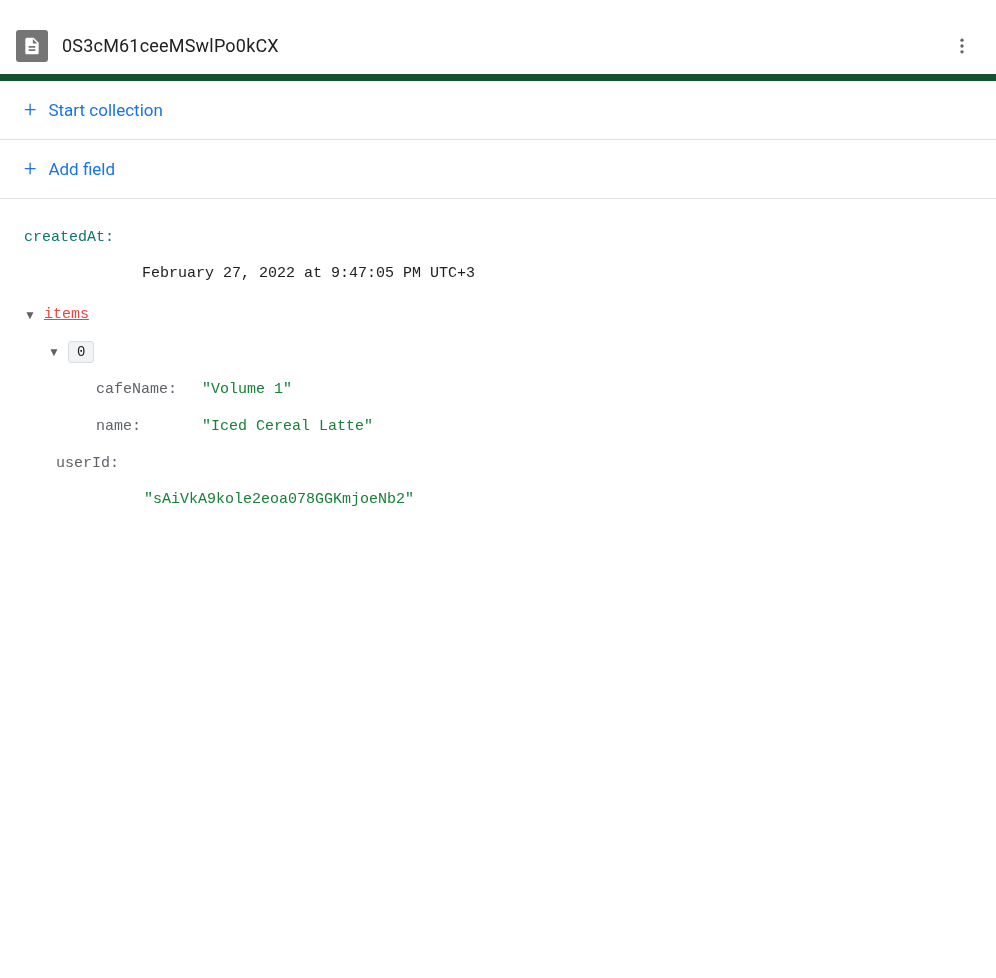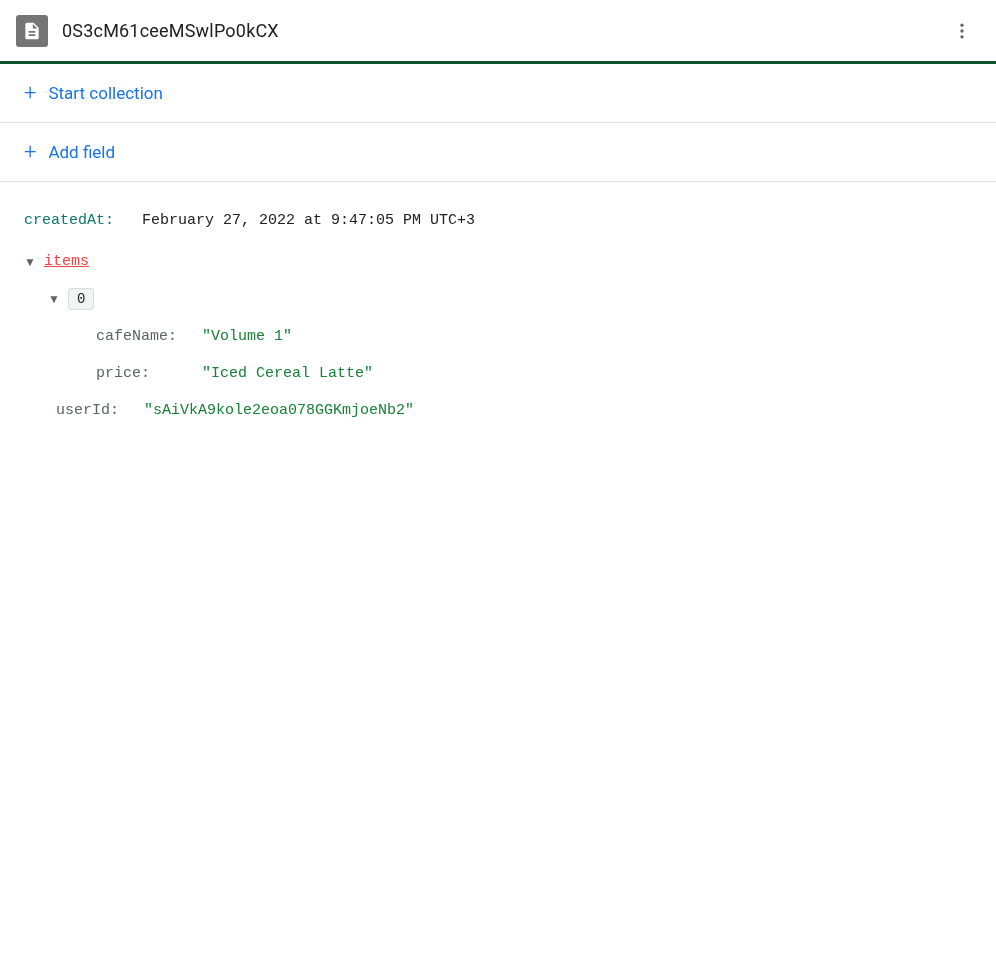--- a/index.html
+++ b/index.html
@@ -15,21 +15,22 @@
       min-height: 978px;
       overflow-x: hidden;
     }
 
     .header {
       display: flex;
       align-items: center;
       justify-content: space-between;
       padding: 0 16px;
       height: 64px;
-      border-bottom: 3px solid #14532d;
+      border-bottom: 7px solid #14532d;
+      margin-top: 17px;
     }
 
     .header-left {
       display: flex;
       align-items: center;
       gap: 14px;
     }
 
     .doc-icon {
       width: 32px;
@@ -101,20 +102,21 @@
       font-size: 15px;
       color: #0f766e;
       white-space: nowrap;
       min-width: 110px;
     }
 
     .field-value {
       font-family: 'Courier New', monospace;
       font-size: 15px;
       color: #212121;
+      margin-top: 36px;
     }
 
     .items-section {
       margin-top: 4px;
     }
 
     .items-header {
       display: flex;
       align-items: center;
       gap: 8px;
@@ -257,21 +259,21 @@
 
       <div class="index-children">
 
         <div class="sub-field-row">
           <span class="sub-field-key">cafeName:</span>
           <span class="sub-field-value string-value">"Volume 1"</span>
         </div>
 
 
         <div class="sub-field-row">
-          <span class="sub-field-key">price:</span>
+          <span class="sub-field-key">name:</span>
           <span class="sub-field-value string-value">"Iced Cereal Latte"</span>
         </div>
 
 
       </div>
     </div>
   </div>
 
   <div class="field-row userId-row">
     <span class="userId-key field-key">userId:</span>

